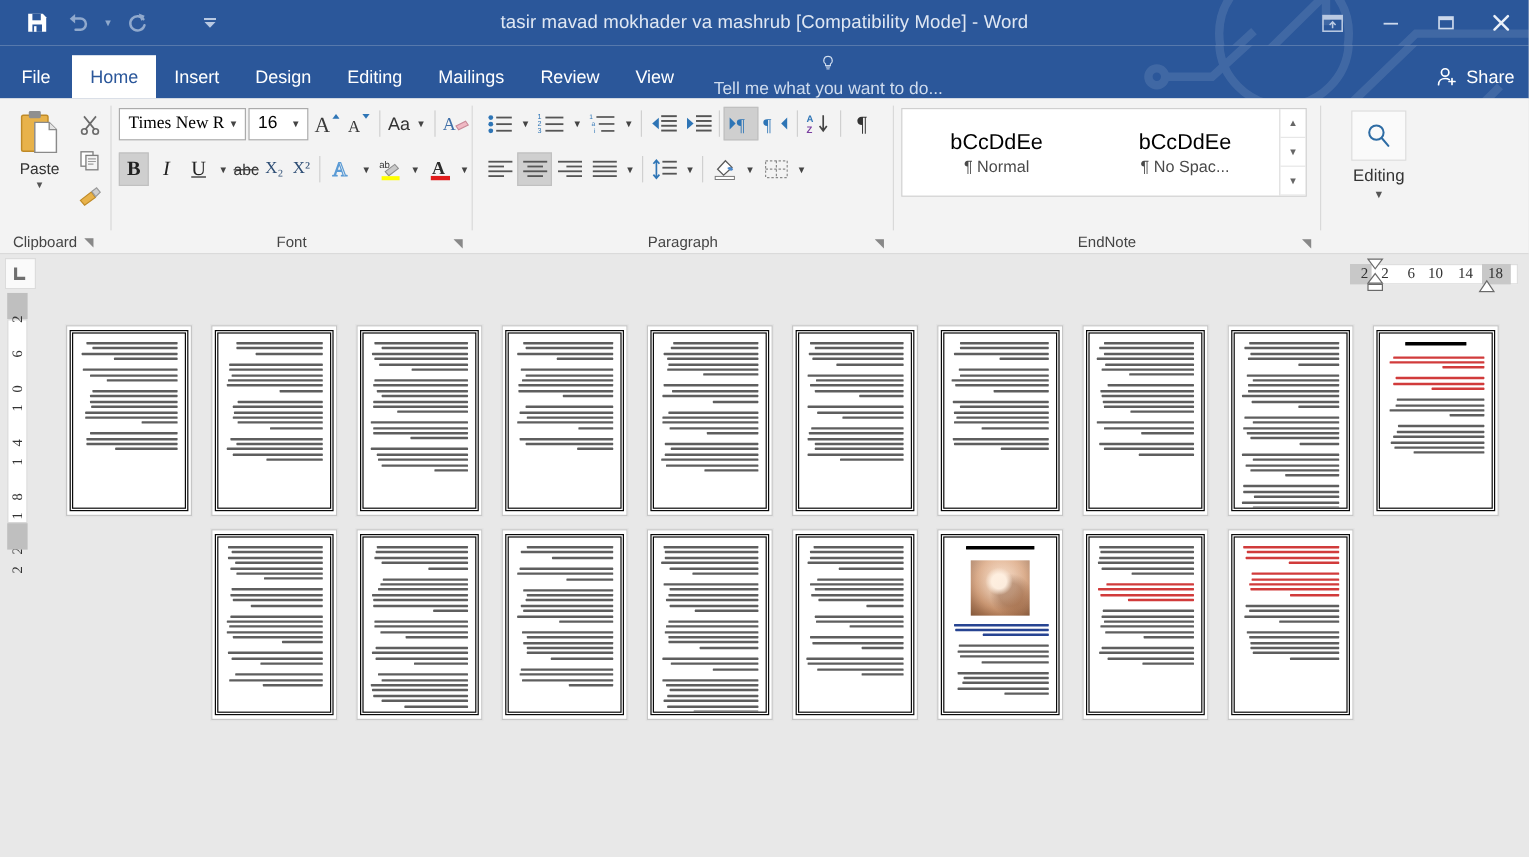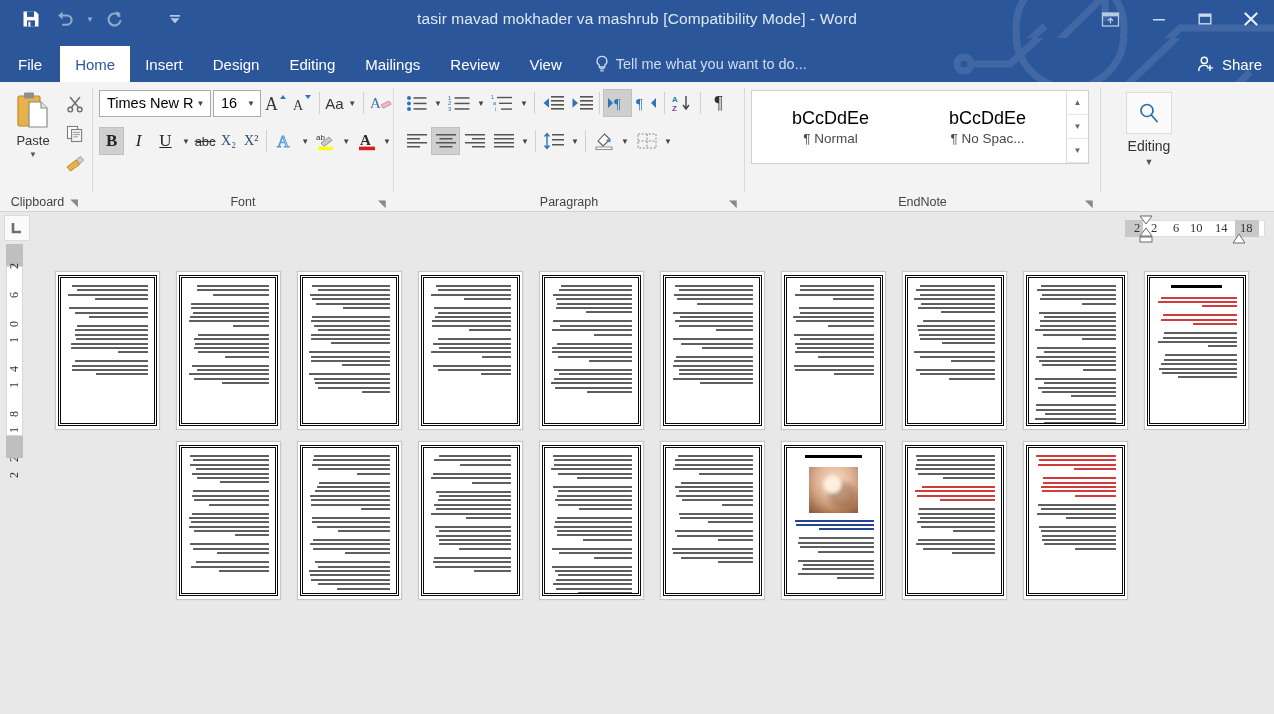--- a/index.html
+++ b/index.html
@@ -66,21 +66,21 @@
     height: 36px; padding: 0 15px;
     display: flex; align-items: center;
     color: #ffffff; font-size: 15px; white-space: nowrap;
     position: relative; z-index: 2;
   }
   .tab.active { background: #ffffff; color: #2b579a; height: 36px; }
   .tab.file { padding: 0 18px; }
   .tellme {
     display: flex; align-items: center; gap: 7px;
     color: #cfdcee; font-size: 14.5px; height: 36px;
-    margin-left: 18px; position: relative; z-index: 2; white-space: nowrap;
+    margin-left: 18px; position: relative; z-index: 2; white-space: nowrap; flex-direction: column;
   }
   .share {
     margin-left: auto; display: flex; align-items: center; gap: 7px;
     color: #ffffff; font-size: 15px; height: 36px; padding: 0 12px 0 10px;
     position: relative; z-index: 2;
   }
 
   
   .ribbon {
     height: 130px; background: #f3f3f3;
@@ -116,21 +116,21 @@
   .fontgroup { width: 300px; }
   .font-row { display: flex; align-items: center; gap: 2px; padding-left: 6px; height: 30px; }
   .font-row2 { margin-top: 8px; }
   .combo {
     height: 27px; border: 1px solid #ababab; background: #fff;
     display: flex; align-items: center; padding: 0 2px 0 7px;
     font-size: 14.5px; color: #000;
   }
   .combo .val { flex: 1; white-space: nowrap; overflow: hidden; }
   .combo .arr { width: 15px; text-align: center; color: #444; font-size: 8px; }
-  .combo.fontname { width: 112px; }
+  .combo.fontname { width: 112px; font-family: Liberation Serif, serif; }
   .combo.fontsize { width: 56px; }
   .ic {
     width: 29px; height: 28px; display: flex; align-items: center; justify-content: center;
     font-size: 15px; color: #222;
   }
   .ic.active { background: #cfcfcf; border: 1px solid #c0c0c0; }
   .ic.sm { width: 24px; }
   .caret-btn { width: 14px; height: 28px; display:flex; align-items:center; justify-content:center; font-size: 8px; color:#444; }
   .vsep { width: 1px; height: 22px; background: #d0d0d0; margin: 0 3px; }
 

